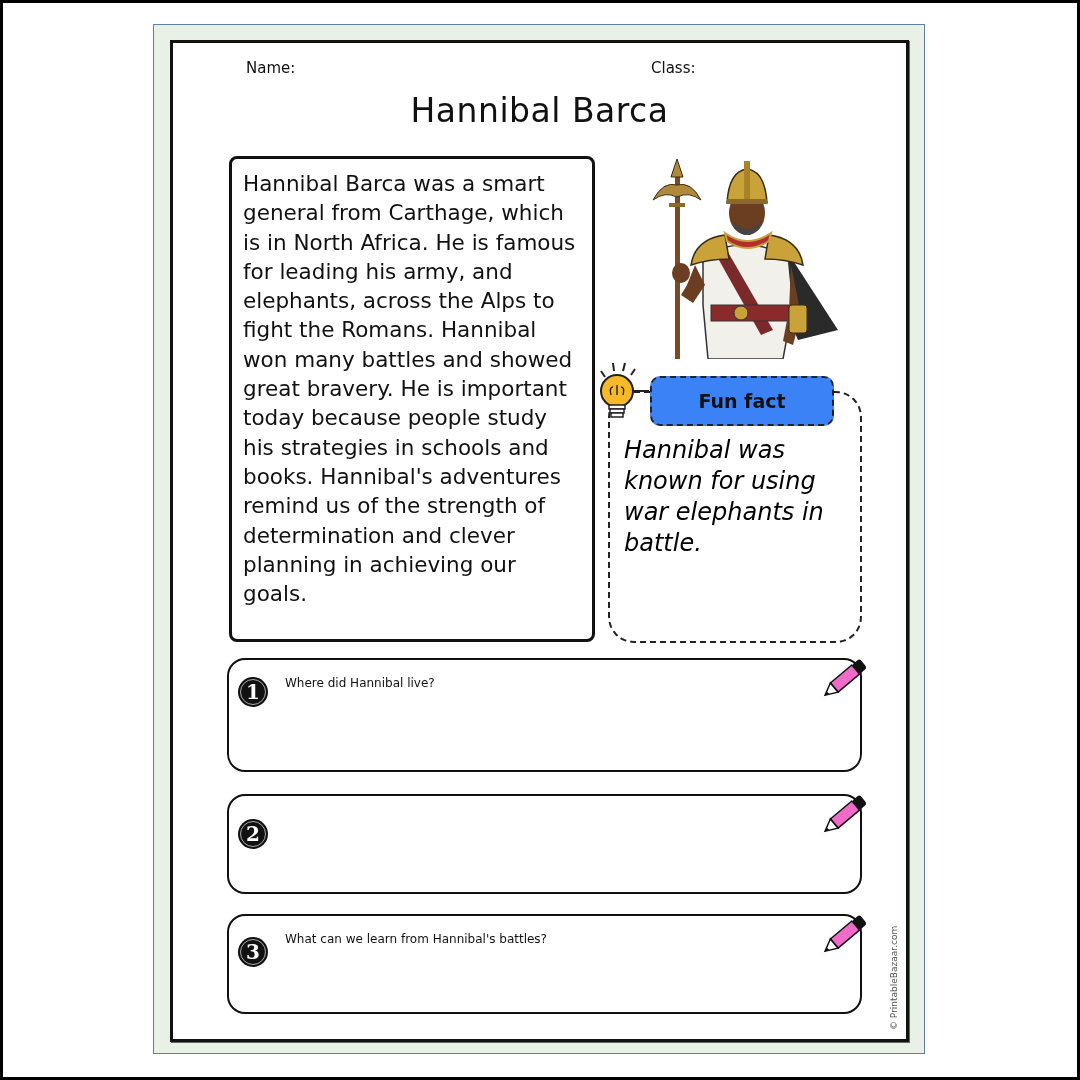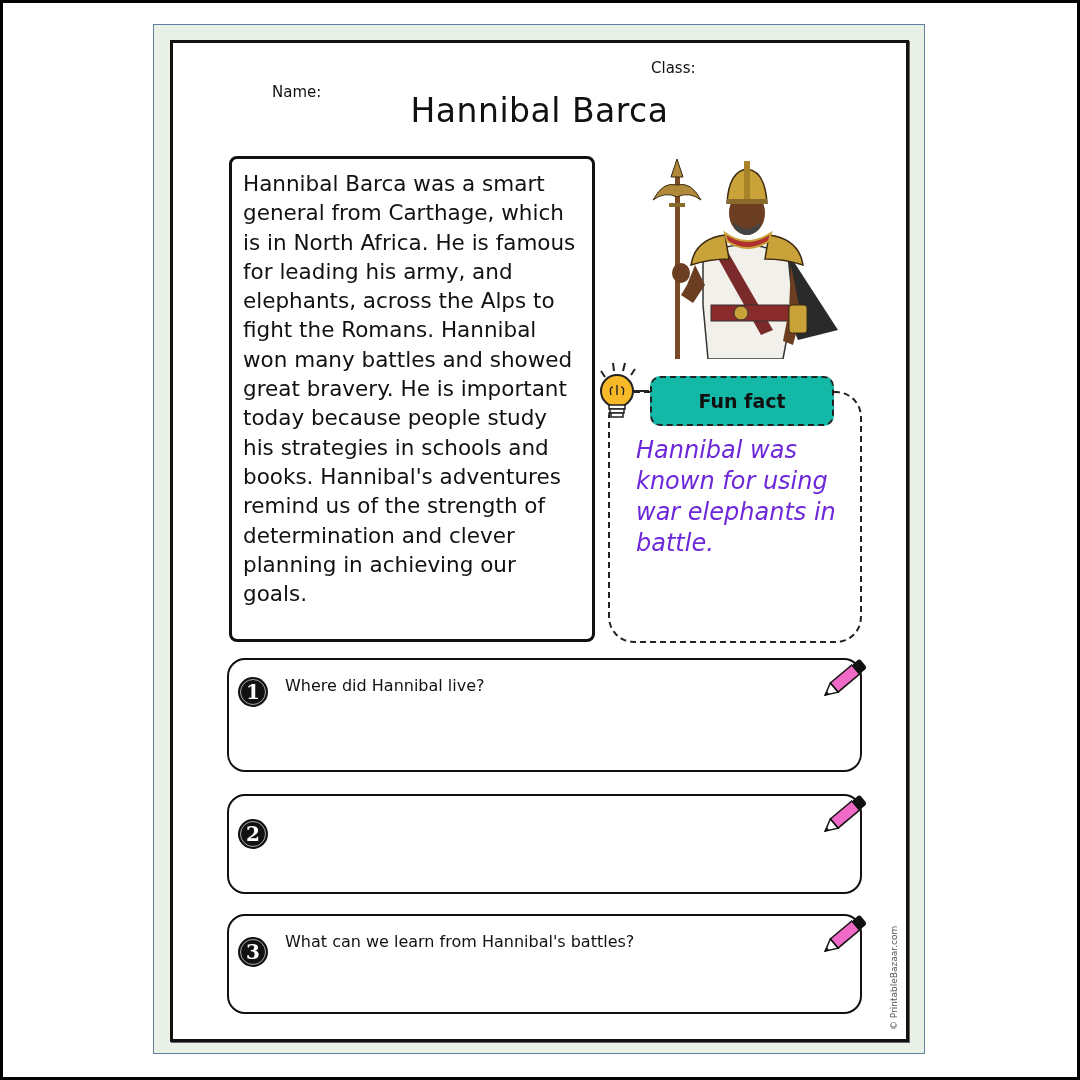--- a/index.html
+++ b/index.html
@@ -6,37 +6,37 @@
   body{width:1080px;height:1080px;position:relative;background:#fff;overflow:hidden;font-family:"DejaVu Sans",sans-serif;}
   .frame{position:absolute;left:0;top:0;width:1074px;height:1074px;border:3px solid #000;}
   .page{position:absolute;left:153px;top:24px;width:772px;height:1030px;background:#e9f1e6;border:1px solid #5f7fa3;box-sizing:border-box;}
   .sheet{position:absolute;left:170px;top:40px;width:739px;height:1002px;background:#fff;border:3px solid #111;box-sizing:border-box;box-shadow:1px 1px 0 #666;}
   .lbl{position:absolute;font-size:15px;color:#111;}
   .title{position:absolute;left:0;width:100%;top:48px;text-align:center;font-size:33px;font-weight:normal;color:#111;letter-spacing:0.5px;}
   .passage{position:absolute;left:56px;top:113px;width:366px;height:486px;border:3px solid #111;border-radius:8px;box-sizing:border-box;padding:10px 10px 16px 11px;}
   .passage p{margin:0;font-size:21.5px;line-height:29.3px;color:#111;}
   .portrait{position:absolute;left:460px;top:112px;width:220px;height:204px;}
   .fun-box{position:absolute;left:435px;top:348px;width:254px;height:252px;border:2px dashed #222;border-radius:26px;box-sizing:border-box;}
-  .fun-head{position:absolute;left:477px;top:333px;width:184px;height:50px;background:#14b8a6;border:2px dashed #222;border-radius:10px;box-sizing:border-box;display:flex;align-items:center;justify-content:center;font-weight:bold;font-size:19px;color:#111;}
+  .fun-head{position:absolute;left:477px;top:333px;width:184px;height:50px;background:#3b82f6;border:2px dashed #222;border-radius:10px;box-sizing:border-box;display:flex;align-items:center;justify-content:center;font-weight:bold;font-size:19px;color:#111;}
   .bulb{position:absolute;left:420px;top:316px;width:56px;height:66px;}
-  .fun-text{position:absolute;left:451px;top:392px;width:230px;font-style:italic;font-size:24px;line-height:31px;color:#6d28d9;margin-left:12px;}
+  .fun-text{position:absolute;left:451px;top:392px;width:230px;font-style:italic;font-size:24px;line-height:31px;color:#000000;}
   .q{position:absolute;left:54px;width:635px;border:2px solid #111;border-radius:18px;box-sizing:border-box;background:#fff;}
   .q .num{position:absolute;left:8px;top:16px;width:32px;height:32px;}
-  .q .qt{position:absolute;left:56px;top:16px;font-size:16px;color:#111;}
+  .q .qt{position:absolute;left:56px;top:16px;font-size:12px;color:#111;}
   .q .pencil{position:absolute;right:-14px;top:-10px;width:52px;height:52px;}
   .credit{position:absolute;left:889px;top:1030px;transform-origin:0 0;transform:rotate(-90deg);font-size:9px;color:#555;white-space:nowrap;}
 </style>
 </head>
 <body>
 
 <div class="frame"></div>
 <div class="page"></div>
 
 <div class="sheet">
-  <span class="lbl" style="left:99px;top:16px;margin-top:24px;">Name:</span>
+  <span class="lbl" style="left:73px;top:16px;">Name:</span>
   <span class="lbl" style="left:448px;top:16px;margin-left:30px;">Class:</span>
   <div class="title">Hannibal Barca</div>
 
   <div class="passage">
     <p>Hannibal Barca was a smart general from Carthage, which is in North Africa. He is famous for leading his army, and elephants, across the Alps to fight the Romans. Hannibal won many battles and showed great bravery. He is important today because people study his strategies in schools and books. Hannibal's adventures remind us of the strength of determination and clever planning in achieving our goals.</p>
   </div>
 
   <svg class="portrait" viewBox="0 0 220 204">
 
     <rect x="42" y="20" width="5" height="184" fill="#7a4a26"></rect>

